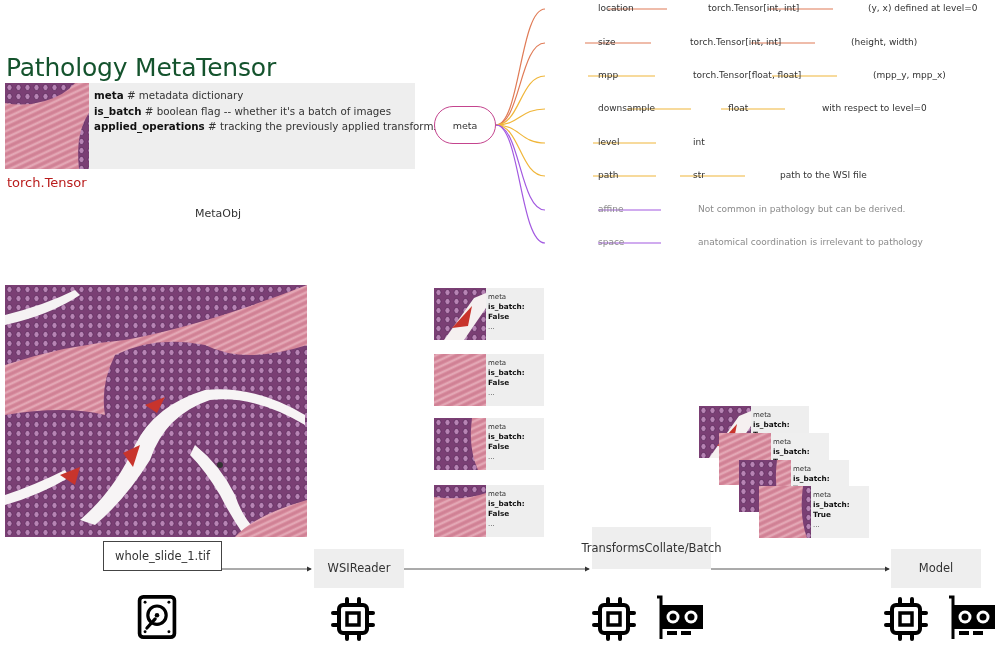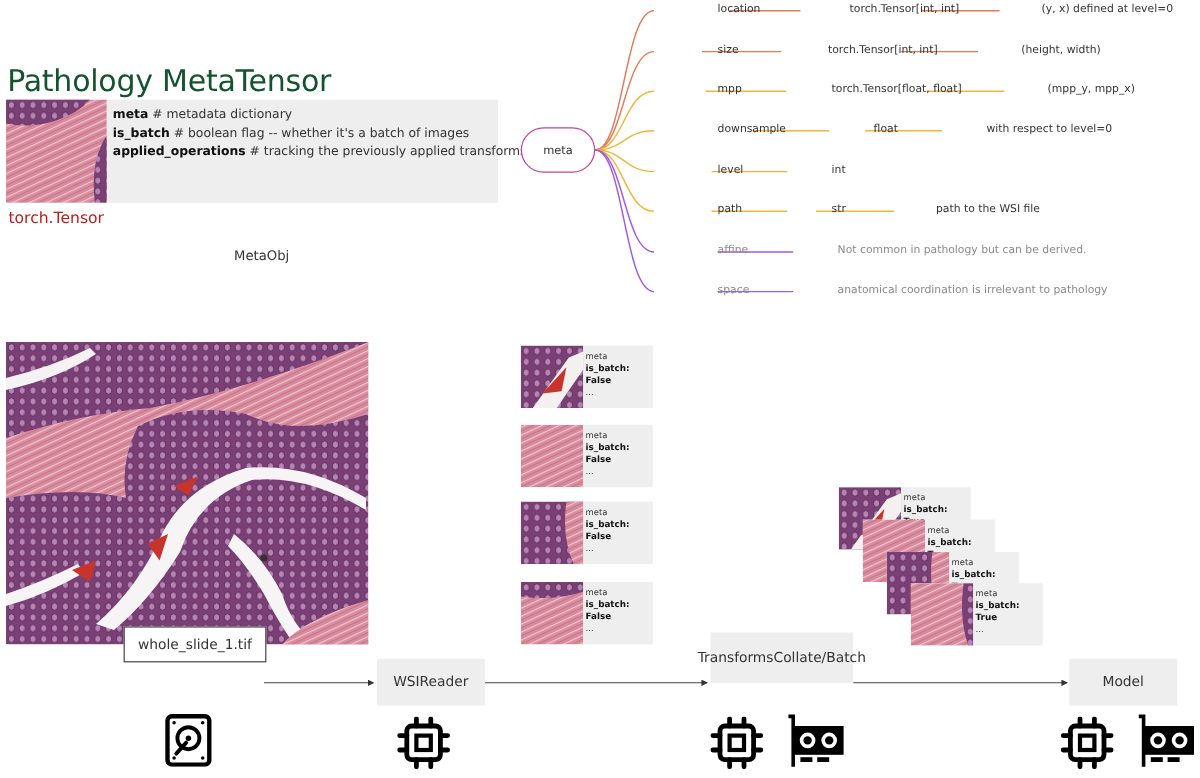--- a/index.html
+++ b/index.html
@@ -213,21 +213,21 @@
       <path d="M0 0 L6 3 L0 6 Z" fill="#333"></path>
     </marker>
   </defs>
   <g stroke="#444" stroke-width="0.9">
     <line x1="220" y1="569" x2="311" y2="569" marker-end="url(#arr)"></line>
     <line x1="404" y1="569" x2="589" y2="569" marker-end="url(#arr)"></line>
     <line x1="711" y1="569" x2="889" y2="569" marker-end="url(#arr)"></line>
   </g>
 </svg>
 
-<div class="abs node file" style="left:103px;top:522px;width:117px;height:28px">whole_slide_1.tif</div>
+<div class="abs node file" style="left:103px;top:541px;width:117px;height:28px">whole_slide_1.tif</div>
 <div class="abs node grey" style="left:314px;top:549px;width:90px;height:39px">WSIReader</div>
 <div class="abs node grey" style="left:592px;top:527px;width:119px;height:42px;flex-direction:row">
   <span>Transforms</span>
   <span>Collate/Batch</span>
 </div>
 <div class="abs node grey" style="left:891px;top:549px;width:90px;height:39px">Model</div>
 
 <svg class="abs icon" style="left:135px;top:595px" viewBox="0 0 44 48">
   <rect x="3" y="2" width="38" height="44" rx="4" fill="none" stroke="#000" stroke-width="4"></rect>
   <circle cx="22" cy="22" r="10" fill="none" stroke="#000" stroke-width="3.5"></circle>

